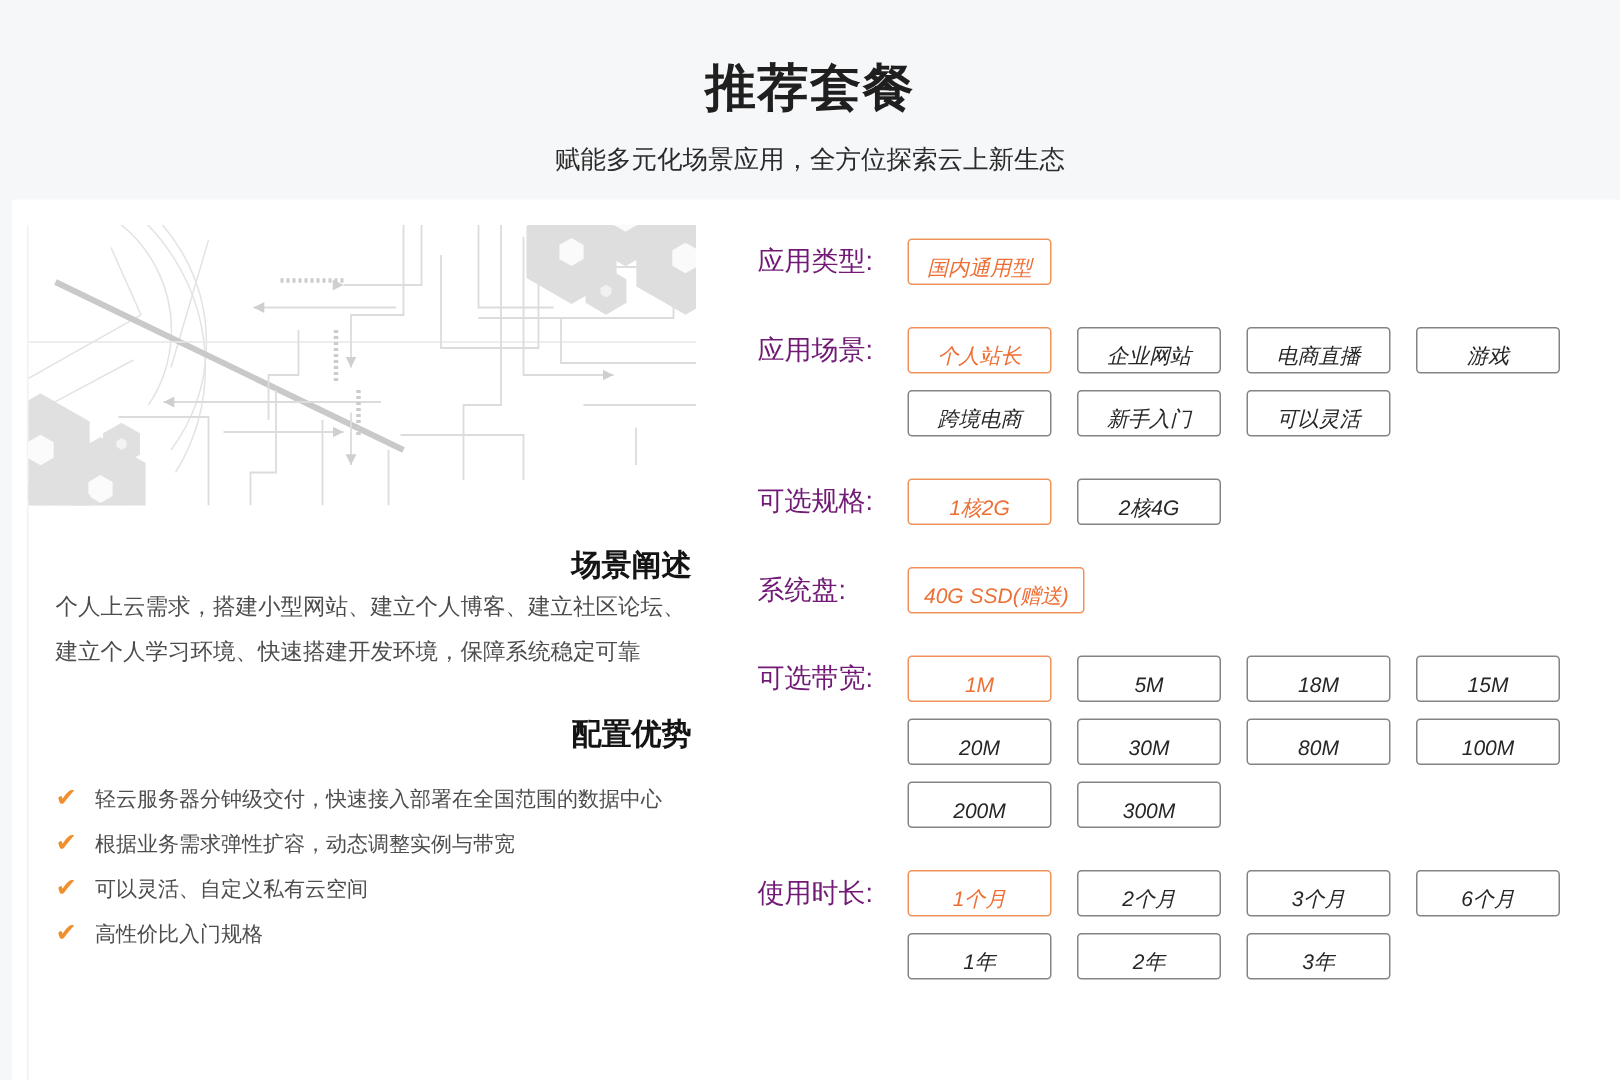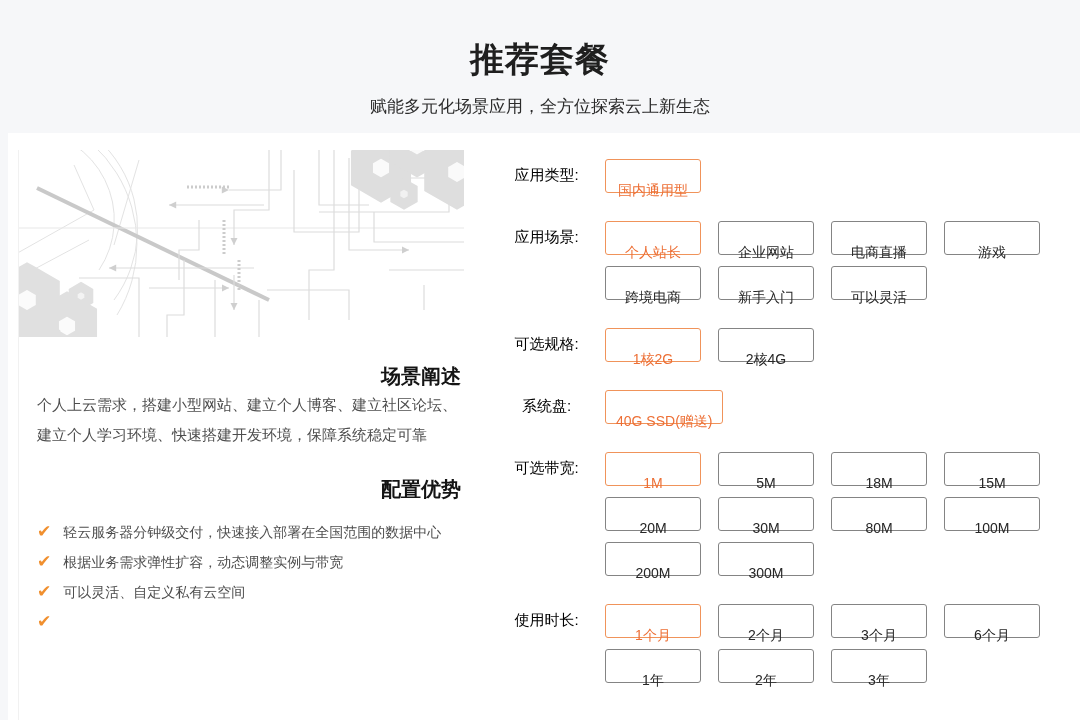--- a/index.html
+++ b/index.html
@@ -42,32 +42,32 @@
     font-size:14px; color:#4d4d4d; line-height:30px;
     display:flex; align-items:center;
   }
   .check-icon {
     color:#f08f2e; font-size:17px; margin-right:12px; line-height:30px;
   }
   
   .right-col { position:absolute; left:497px; top:26px; width:565px; }
   .config-row { display:flex; margin-bottom:28px; }
   .config-label {
-    width:83px; flex-shrink:0; text-align:center;
-    font-size:15px; color:#000000; line-height:31px;
+    width:83px; flex-shrink:0; text-align:left;
+    font-size:18px; color:#701a75; line-height:31px;
   }
   .config-options {
     margin-left:17px; width:455px;
     display:flex; flex-wrap:wrap; column-gap:17px; row-gap:11px;
   }
   .config-option {
-    min-width:96px; height:31px; padding:16px 10px;
+    min-width:96px; height:31px; padding:4px 10px;
     background:#fff; border:1px solid #848484; border-radius:3px;
     font-size:14px; color:#262626; line-height:29px; text-align:center;
-    cursor:pointer; font-family:inherit;
+    cursor:pointer; font-family:inherit;font-style:italic;
   }
   .config-option.selected { border-color:#f0935a; color:#ed6f35; }
 </style>
 </head>
 <body>
 
 <div class="page-header">
   <div class="page-title">推荐套餐</div>
   <div class="page-subtitle">赋能多元化场景应用，全方位探索云上新生态</div>
 </div>
@@ -156,20 +156,21 @@
     <span class="advantage-text">根据业务需求弹性扩容，动态调整实例与带宽</span>
   </li>
 
   <li class="advantage-item">
     <span class="check-icon">✔</span>
     <span class="advantage-text">可以灵活、自定义私有云空间</span>
   </li>
 
   <li class="advantage-item">
     <span class="check-icon">✔</span>
+    <span class="advantage-text">高性价比入门规格</span>
   </li>
 </ul>
     </div>
   </div>
 
   <div class="right-col" id="config-panel">
   <div class="config-row">
     <div class="config-label">应用类型:</div>
     <div class="config-options">
           <button class="config-option selected">国内通用型</button>

